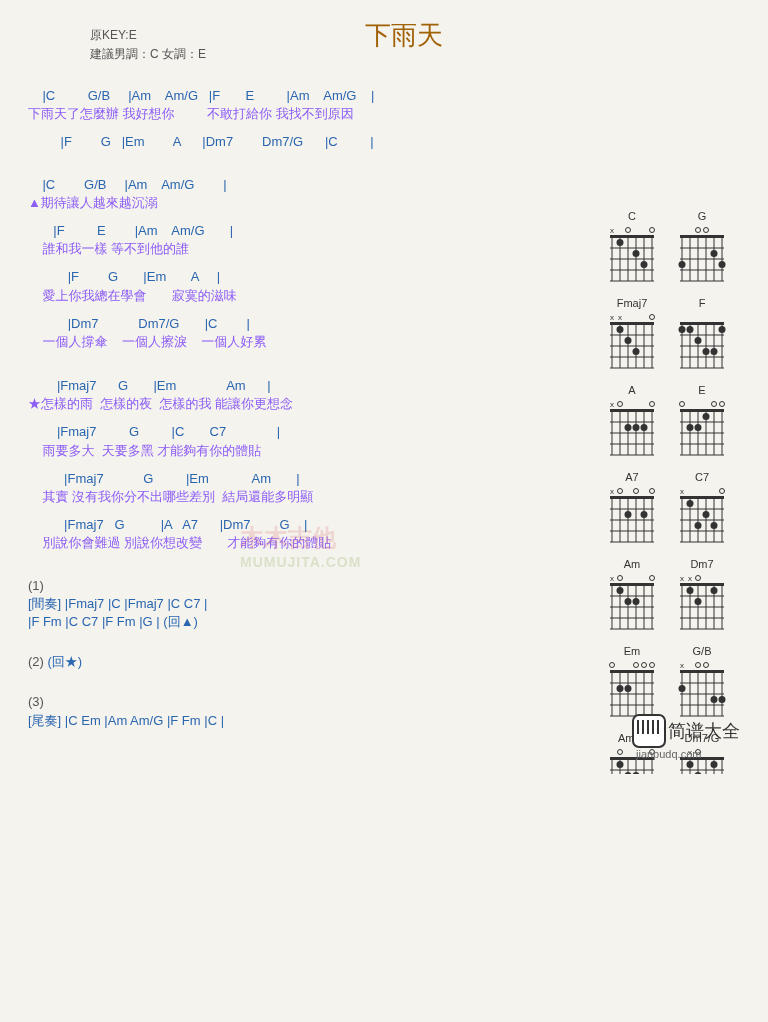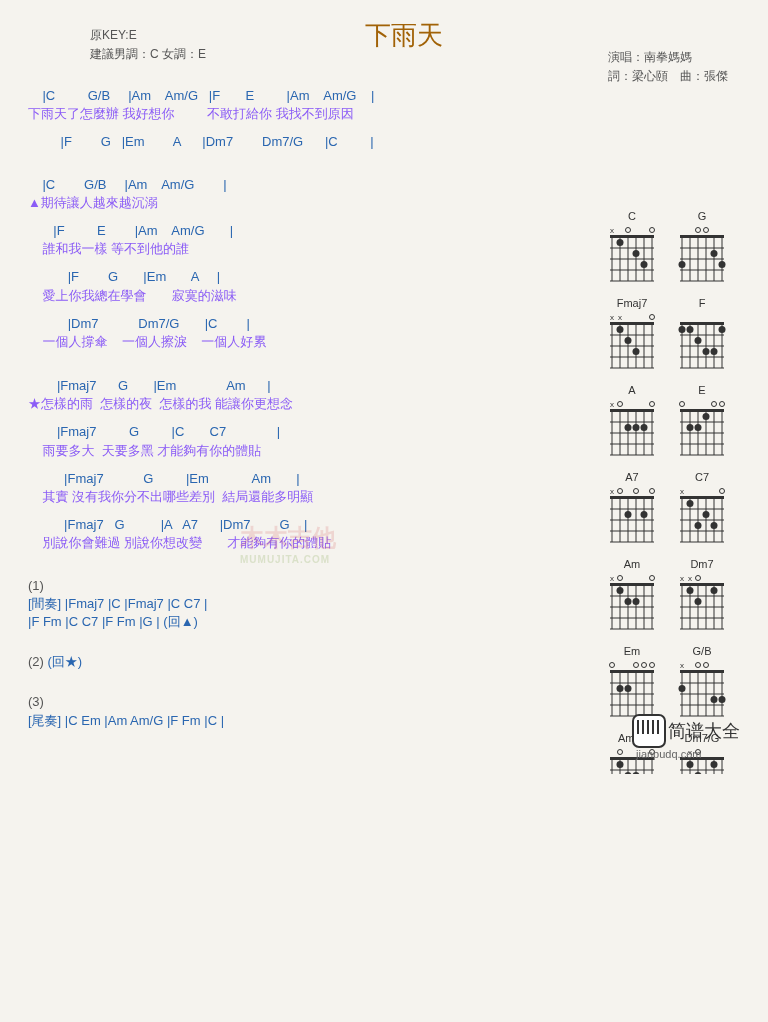--- a/index.html
+++ b/index.html
@@ -42,21 +42,21 @@
   .flow-line .ch { color: #2a66b0; }
   .navlabel { color: #2a66b0; }
   .watermark {
     position: absolute;
     left: 240px; top: 522px;
     font-size: 24px;
     color: rgba(210,80,80,0.18);
     font-weight: bold;
     pointer-events: none;
   }
-  .watermark .sub { display:block; font-size:10px; color: rgba(140,170,90,0.25); letter-spacing:1px; }
+  .watermark .sub { display:block; font-size:14px; color: rgba(140,170,90,0.25); letter-spacing:1px; }
   .chord-diagrams {
     position: absolute;
     right: 22px;
     top: 210px;
     width: 140px;
     display: flex;
     flex-wrap: wrap;
     gap: 14px 18px;
     justify-content: flex-start;
   }
@@ -107,24 +107,20 @@
 </style>
 </head>
 <body>
 
 <div class="header">
   <div class="key-info">
     <div>原KEY:E</div>
     <div>建議男調：C 女調：E</div>
   </div>
   <h1 class="title">下雨天</h1>
-  <div class="credits">
-    <div><span>演唱：</span><span>南拳媽媽</span></div>
-    <div><span>詞：</span><span>梁心頤</span>　<span>曲：</span><span>張傑</span></div>
-  </div>
 </div>
 
 <div class="sheet" id="sheet">
     <div class="chord-line">    |C         G/B     |Am    Am/G   |F       E         |Am    Am/G    |</div>
     <div class="lyric-line">下雨天了怎麼辦 我好想你         不敢打給你 我找不到原因</div>
     <div class="chord-line">         |F        G   |Em        A      |Dm7        Dm7/G      |C         |</div>
     <div class="section-gap"></div>
     <div class="chord-line">    |C        G/B     |Am    Am/G        |</div>
     <div class="lyric-line">▲期待讓人越來越沉溺</div>
     <div class="chord-line">       |F         E        |Am    Am/G       |</div>

